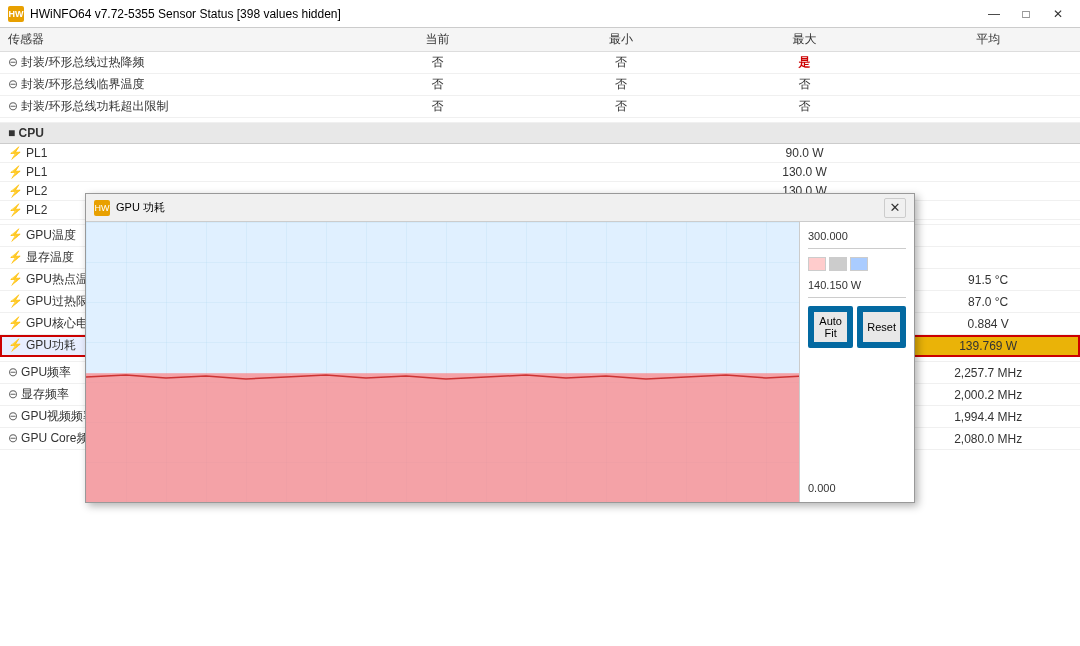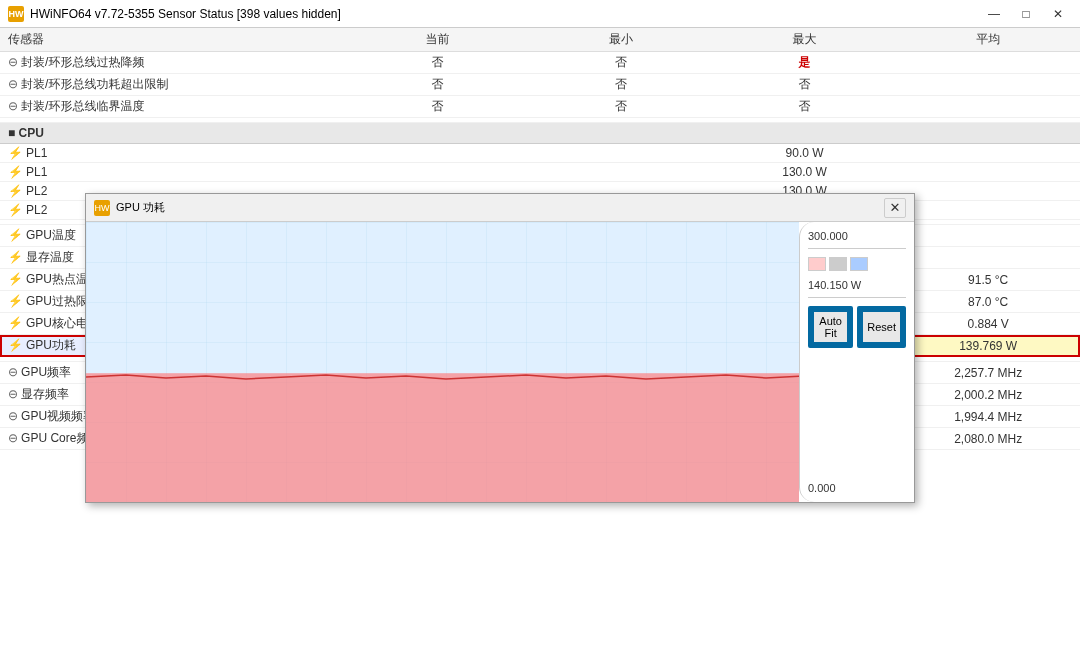--- a/index.html
+++ b/index.html
@@ -182,21 +182,20 @@
 
     
     .popup-right {
       width: 115px;
       border-left: 1px solid #ccc;
       padding: 8px;
       display: flex;
       flex-direction: column;
       gap: 8px;
       background: #fff;
-      border-radius: 15px;
     }
     .popup-right-value {
       font-size: 11px;
       color: #333;
     }
     .popup-right-value.top {
       border-bottom: 1px solid #ccc;
       padding-bottom: 6px;
     }
     .color-swatches {
@@ -267,28 +266,28 @@
     </thead>
     <tbody id="sensor-tbody">
     <tr>
     <td><span class="minus-circle">⊖</span>封装/环形总线过热降频</td>
     <td style="background:">否</td>
     <td style="background:">否</td>
     <td style="background:"><span class="text-red">是</span></td>
     <td style="background:"></td>
   </tr>
         <tr>
+    <td><span class="minus-circle">⊖</span>封装/环形总线临界温度</td>
+    <td style="background:">否</td>
+    <td style="background:">否</td>
+    <td style="background:">否</td>
+    <td style="background:"></td>
+  </tr>
+        <tr>
     <td><span class="minus-circle">⊖</span>封装/环形总线功耗超出限制</td>
-    <td style="background:">否</td>
-    <td style="background:">否</td>
-    <td style="background:">否</td>
-    <td style="background:"></td>
-  </tr>
-        <tr>
-    <td><span class="minus-circle">⊖</span>封装/环形总线临界温度</td>
     <td style="background:">否</td>
     <td style="background:">否</td>
     <td style="background:">否</td>
     <td style="background:"></td>
   </tr>
         <tr style="height: 4px;">
           <td colspan="5"></td>
         </tr>
         <tr class="row-section-header">
           <td colspan="5">■ CPU</td>
@@ -357,21 +356,21 @@
     <td style="background:">0.885 V</td>
     <td style="background:">0.870 V</td>
     <td style="background:">0.915 V</td>
     <td style="background:">0.884 V</td>
   </tr>
         <tr class="highlighted-row">
     <td><span class="thunder-icon">⚡</span>GPU功耗</td>
     <td style="background:#dde8ff">140.150 W</td>
     <td style="background:#dde8ff">139.115 W</td>
     <td style="background:#dde8ff">140.540 W</td>
-    <td style="background:#fef9c3">139.769 W</td>
+    <td style="background:#eab308">139.769 W</td>
   </tr>
         <tr style="height: 4px;">
           <td colspan="5"></td>
         </tr>
         <tr>
     <td><span class="minus-circle">⊖</span>GPU频率</td>
     <td style="background:">2,235.0 MHz</td>
     <td style="background:">2,220.0 MHz</td>
     <td style="background:">2,505.0 MHz</td>
     <td style="background:">2,257.7 MHz</td>

